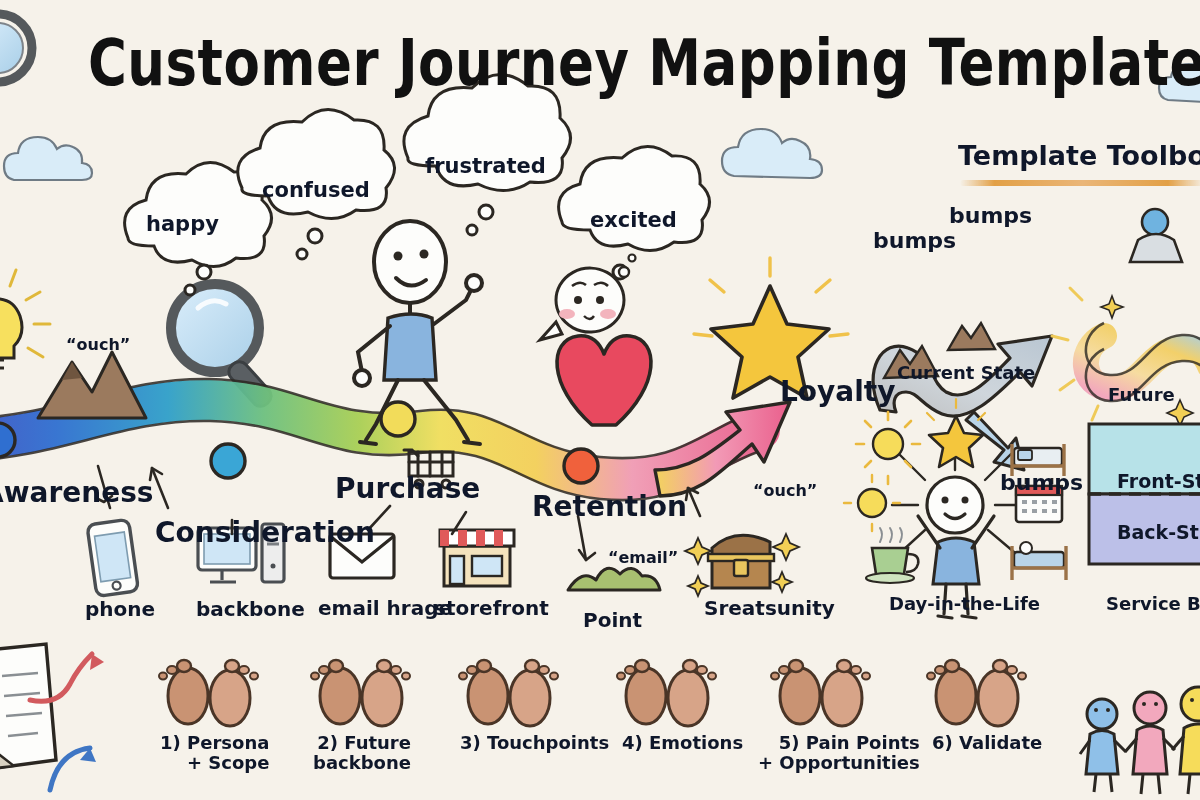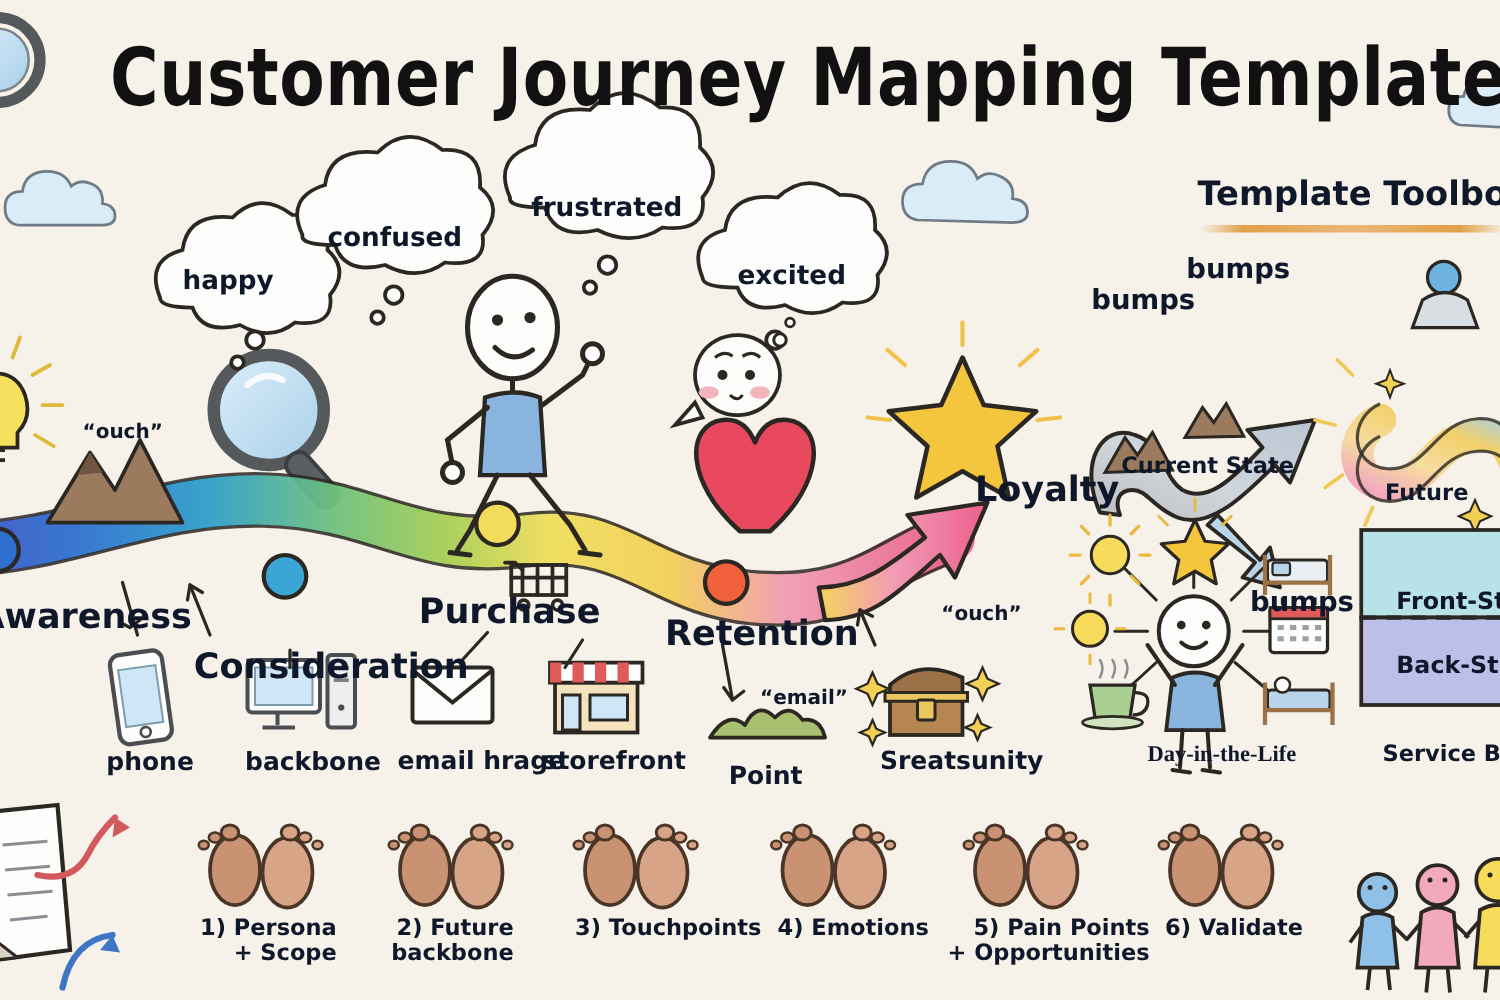--- a/index.html
+++ b/index.html
@@ -52,21 +52,21 @@
 
   .quote{font-size:16px;font-weight:700;}
   #q-ouch-1{left:66px;top:335px;}
   #q-ouch-2{left:608px;top:548px;}
   #q-ouch-3{left:753px;top:481px;}
 
   
   .tcap{font-size:18px;font-weight:700;}
   #tcap-current{left:897px;top:362px;}
   #tcap-future{left:1108px;top:362px;margin-top:22px;}
-  #tcap-day{left:918px;top:593px;font-family:Liberation Serif, serif;}
+  #tcap-day{left:889px;top:593px;}
   #tcap-service{left:1106px;top:593px;}
   .bumps{font-size:22px;font-weight:700;}
   #bump-a{left:873px;top:228px;}
   #bump-b{left:949px;top:203px;}
   #bump-c{left:1000px;top:470px;}
   .bp-lbl{font-size:19px;font-weight:700;}
   #bp-front{left:1117px;top:470px;}
   #bp-back{left:1117px;top:521px;}
 
   

